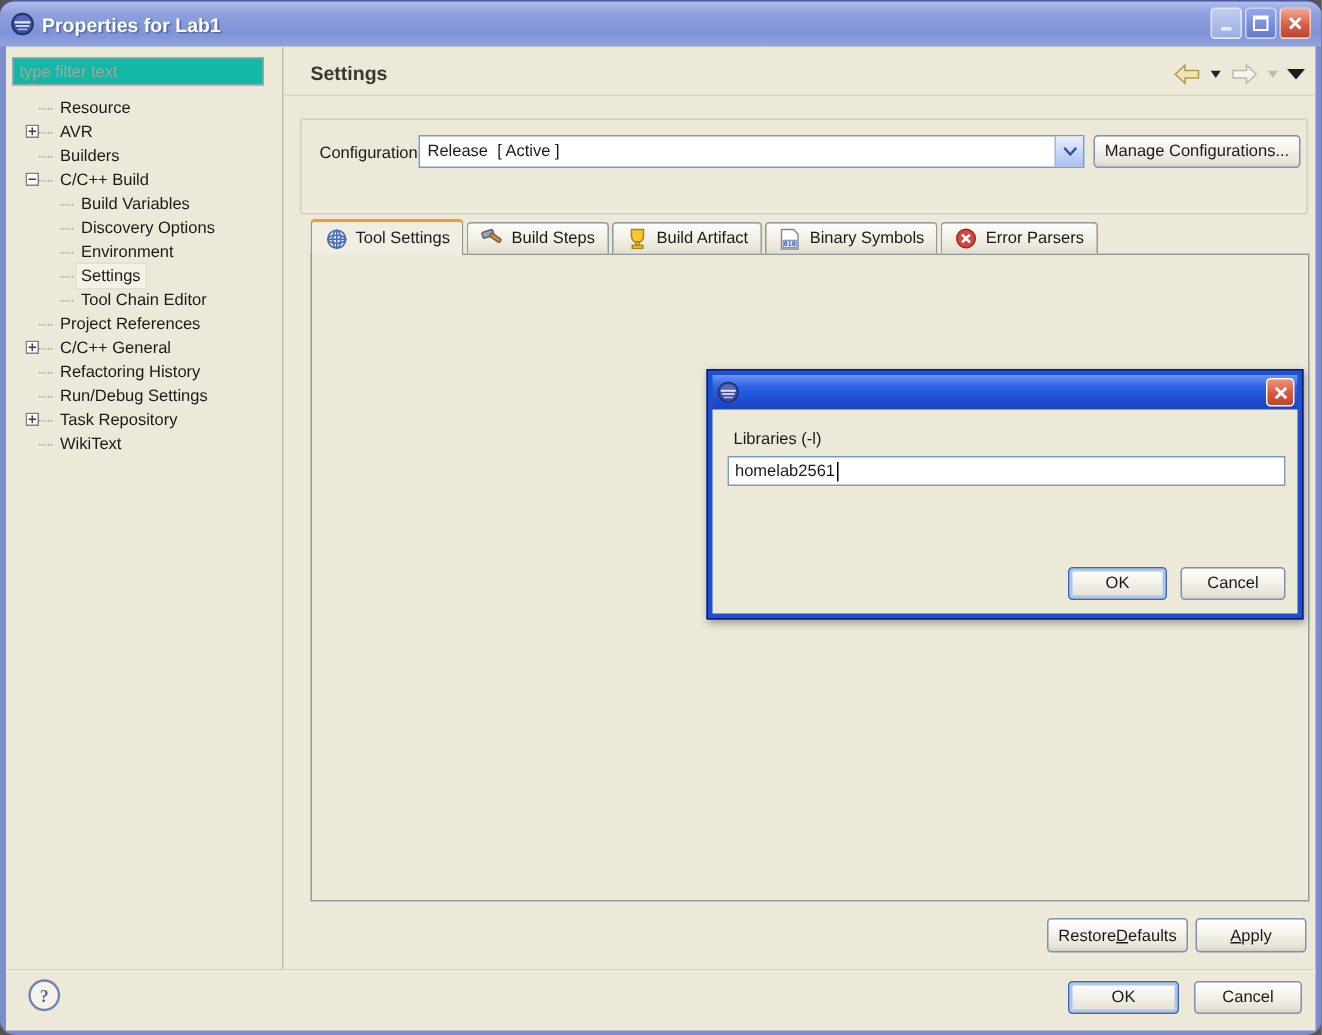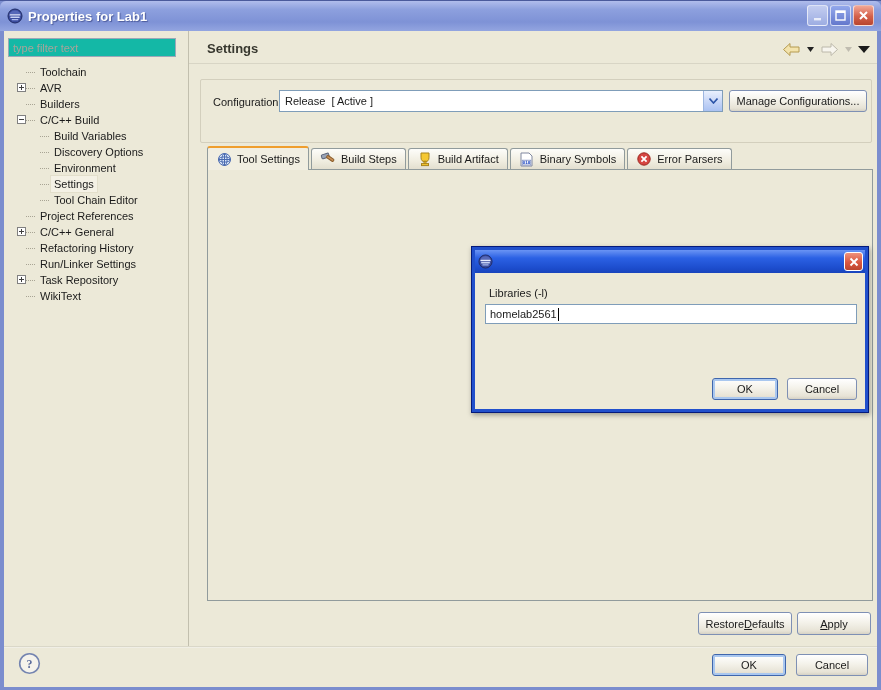--- a/index.html
+++ b/index.html
@@ -1,18 +1,18 @@
 <!DOCTYPE html>
 <html><head>
 <meta charset="utf-8">
 <style>
   html,body{margin:0;padding:0;background:#555;}
   .screen{position:relative;width:881px;height:690px;overflow:hidden;
     font-family:"Liberation Sans",sans-serif;font-size:11px;color:#1a1a1a;
-    background:#7b8dce;border-top:1px solid #4a5a9c;box-sizing:border-box;}
+    background:#7b8dce;border-top:1px solid #4a5a9c;box-sizing:border-box;border-radius:10px;}
   
   .titlebar{position:absolute;left:0;top:0;width:881px;height:30px;
     background:linear-gradient(180deg,#b0bdec 0%,#8da0de 28%,#7e92d6 70%,#93a5e0 100%);
     border-radius:6px 6px 0 0;display:flex;align-items:center;}
   .ticon{margin:0 5px 0 7px;display:inline-flex;}
   .ttext{color:#fff;font-weight:bold;font-size:13px;text-shadow:1px 1px 1px rgba(10,20,80,.45);}
   .tbtns{position:absolute;right:7px;top:4px;display:flex;gap:2px;}
   .tb{width:21px;height:21px;border-radius:3px;border:1px solid rgba(255,255,255,.65);
     display:inline-flex;align-items:center;justify-content:center;box-sizing:border-box;cursor:default;}
   .tb.min{background:linear-gradient(180deg,#c3cdf0,#9dade2);}
@@ -152,21 +152,21 @@
     </span>
   </div>
 
   <div class="client">
     <div class="vsep"></div>
     <div class="hline"></div>
 
     <input class="filter" type="text" placeholder="type filter text" style="">
     <div class="ltree">
         <div class="ltrow">
-          <span class="llab lv0">Toolchain</span>
+          <span class="llab lv0">Resource</span>
         </div>
         <div class="ltrow">
           <span class="lexp">
             <svg width="9" height="9">
               <rect x="0.5" y="0.5" width="8" height="8" fill="#fff" stroke="#808080"></rect>
               <line x1="2" y1="4.5" x2="7" y2="4.5" stroke="#404040"></line>
               <line x1="4.5" y1="2" x2="4.5" y2="7" stroke="#404040"></line>
             </svg>
           </span>
           <span class="llab lv0">AVR</span>
@@ -208,21 +208,21 @@
               <line x1="2" y1="4.5" x2="7" y2="4.5" stroke="#404040"></line>
               <line x1="4.5" y1="2" x2="4.5" y2="7" stroke="#404040"></line>
             </svg>
           </span>
           <span class="llab lv0">C/C++ General</span>
         </div>
         <div class="ltrow">
           <span class="llab lv0">Refactoring History</span>
         </div>
         <div class="ltrow">
-          <span class="llab lv0">Run/Linker Settings</span>
+          <span class="llab lv0">Run/Debug Settings</span>
         </div>
         <div class="ltrow">
           <span class="lexp">
             <svg width="9" height="9">
               <rect x="0.5" y="0.5" width="8" height="8" fill="#fff" stroke="#808080"></rect>
               <line x1="2" y1="4.5" x2="7" y2="4.5" stroke="#404040"></line>
               <line x1="4.5" y1="2" x2="4.5" y2="7" stroke="#404040"></line>
             </svg>
           </span>
           <span class="llab lv0">Task Repository</span>

